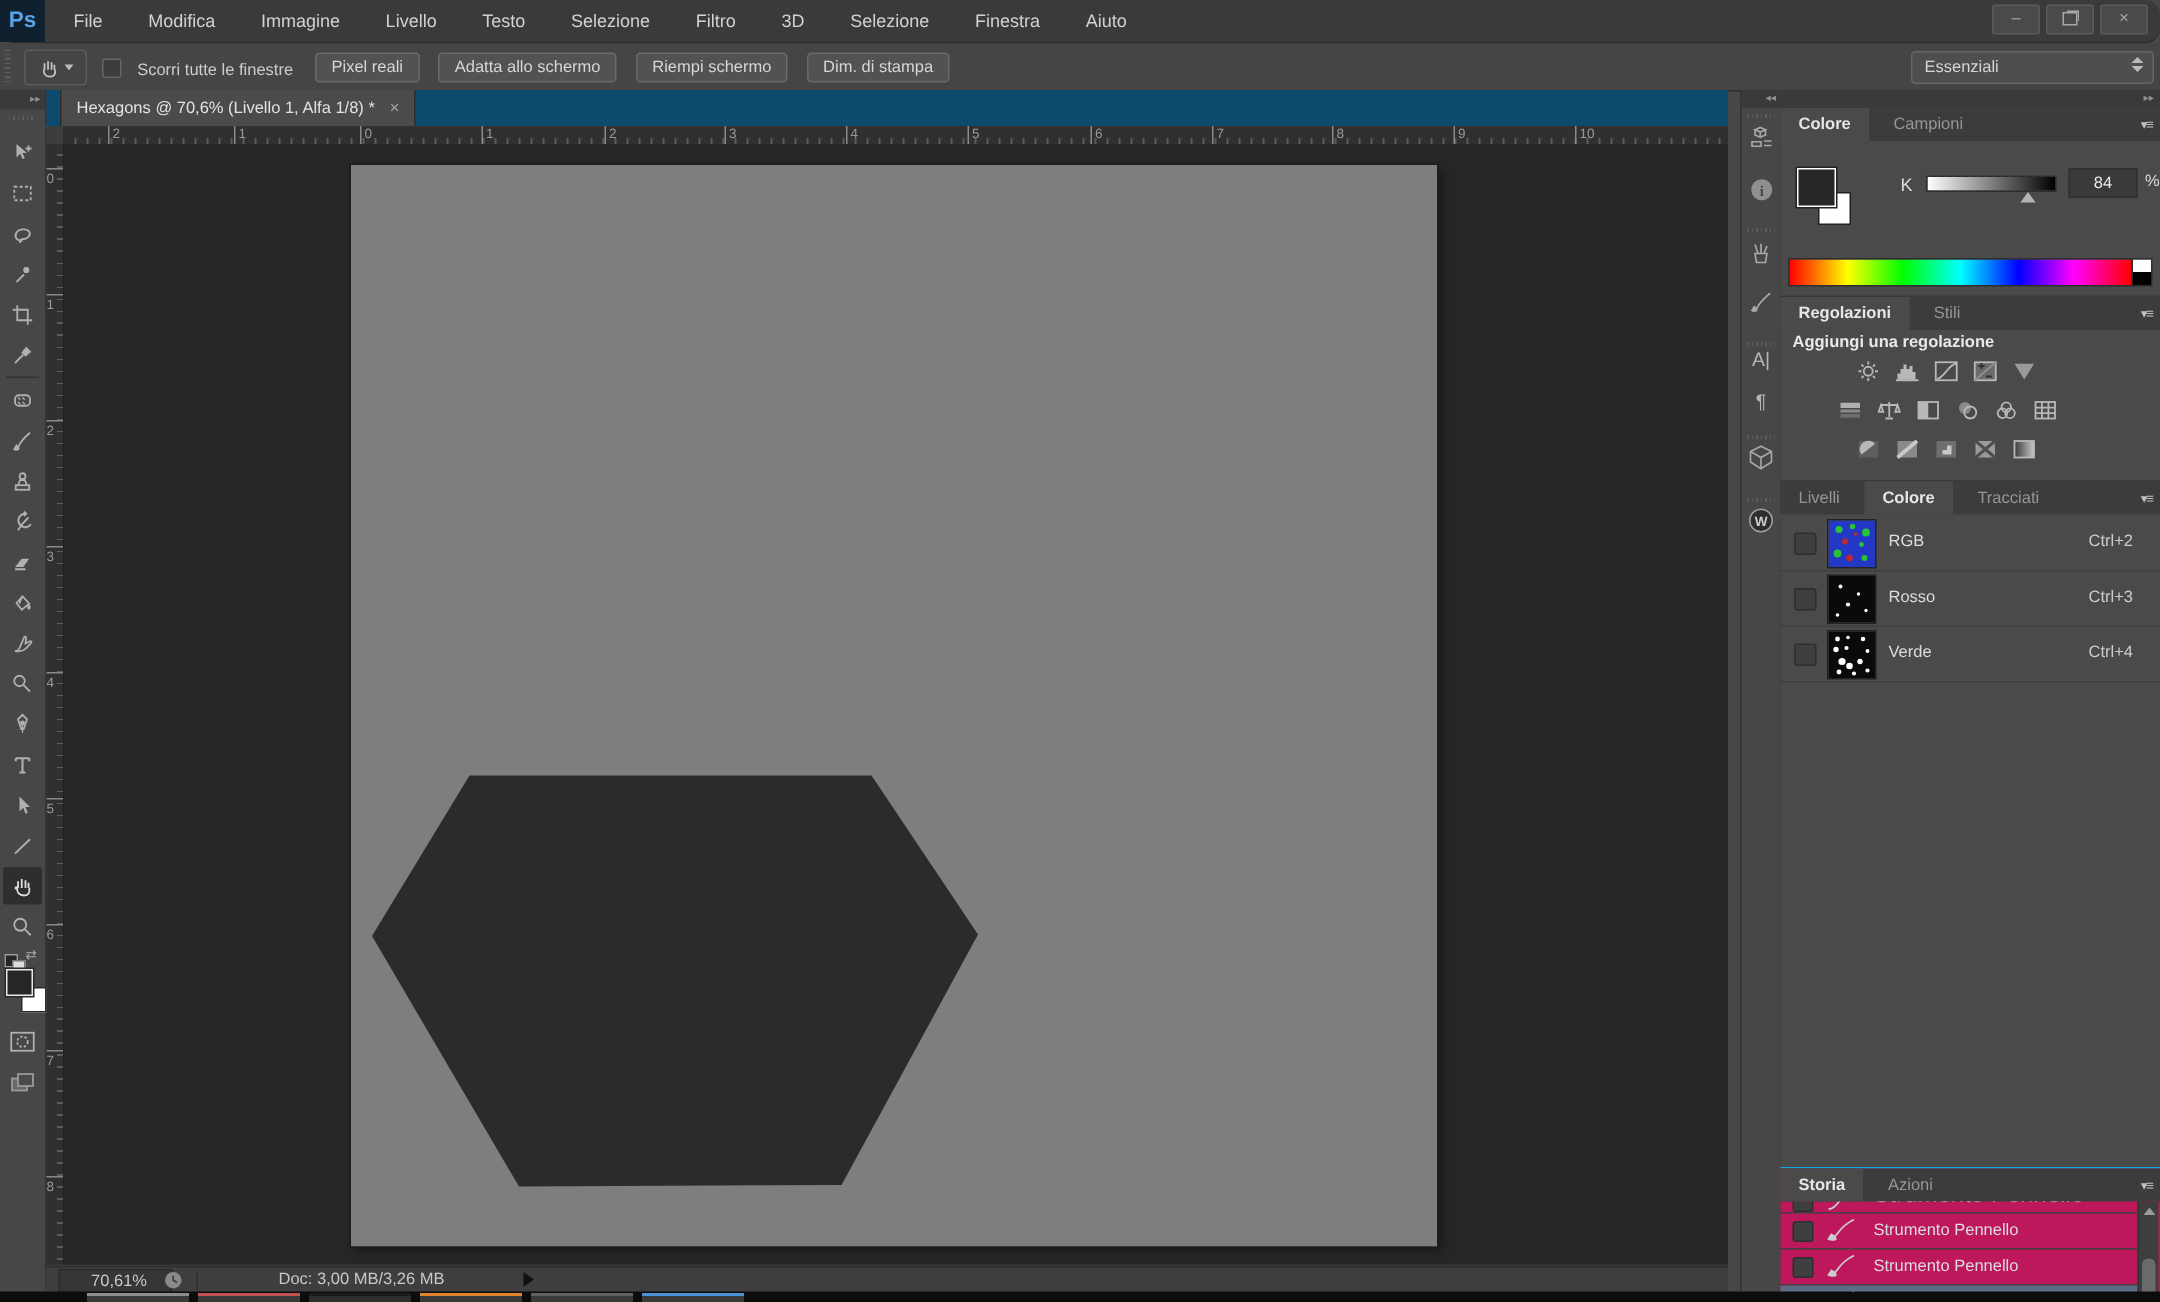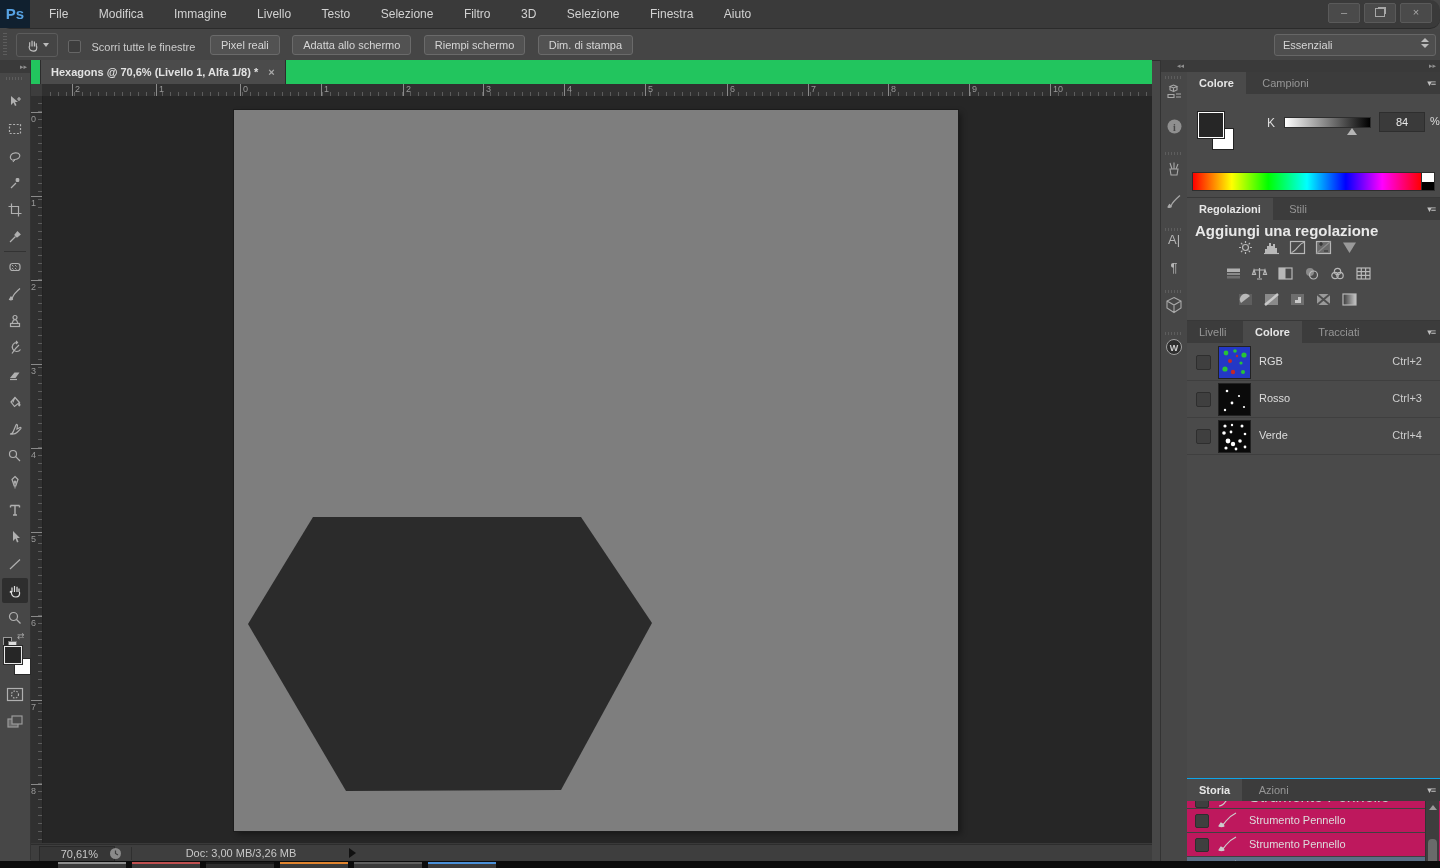--- a/index.html
+++ b/index.html
@@ -30,21 +30,21 @@
   .updn .d{border-top:4px solid #bbb;}
   
   #toolbar{left:0;top:60px;width:30px;height:800px;background:#474747;border-right:1px solid #333;}
   #tbhead{left:0;top:0;width:30px;height:13px;background:#3a3a3a;color:#909090;font-size:7px;text-align:right;line-height:13px;padding-right:3px;box-sizing:border-box;}
   .tool{position:absolute;left:2px;width:26px;height:25px;display:flex;align-items:center;justify-content:center;}
   .tool.sel{background:#2e2e2e;border-radius:2px;}
   .tool svg{stroke:#b0b0b0;fill:none;stroke-width:1.2;}
   .tool.sel svg{stroke:#e0e0e0;}
   
   #docarea{left:31px;top:60px;width:1121px;height:801px;background:#393939;}
-  #tabbar{left:0;top:0;width:1121px;height:24px;background:#22c55e;border-bottom:1px solid #f0abfc;font-weight:bold;}
+  #tabbar{left:0;top:0;width:1121px;height:24px;background:#0c4a6e;border-bottom:1px solid #f0abfc;}
   #doctab{left:9px;top:0;height:24px;background:#4b4b4b;border-right:1px solid #2c2c2c;border-left:1px solid #2c2c2c;
           font-size:11px;color:#e2e2e2;line-height:24px;padding:0 10px;}
   #doctab .cls{color:#aaa;margin-left:10px;font-size:11px;}
   #rulerH{left:11px;top:24px;width:1110px;height:12px;background:#303030;border-bottom:1px solid #222;
           background-image:repeating-linear-gradient(to right,transparent 0 7px,#5c5c5c 7px 8px);background-position:1px bottom;background-size:100% 4px;background-repeat:repeat-x;}
   #rulerV{left:0px;top:36px;width:11px;height:747px;background:#303030;border-right:1px solid #222;
           background-image:repeating-linear-gradient(to bottom,transparent 0 7px,#5c5c5c 7px 8px);background-position:right 0;background-size:4px 100%;background-repeat:repeat-y;}
   #rcorner{left:0;top:24px;width:11px;height:12px;background:#3d3d3d;border-right:1px solid #222;border-bottom:1px solid #222;}
   .rn{position:absolute;top:0;font-size:9px;color:#999;font-style:normal;border-left:1px solid #8a8a8a;padding-left:2px;height:12px;line-height:11px;}
   .rnv{position:absolute;left:0;font-size:9px;color:#999;font-style:normal;border-top:1px solid #8a8a8a;padding-top:1px;width:11px;text-align:left;}
@@ -69,21 +69,21 @@
   
   #fgswatch{left:11px;top:40px;width:24px;height:24px;background:#262626;border:1px solid #fff;outline:1px solid #222;}
   #bgswatch{left:25px;top:56px;width:20px;height:20px;background:#fff;border:1px solid #222;}
   #kslider{left:97px;top:45px;width:85px;height:9px;background:linear-gradient(to right,#fff,#000);border:1px solid #2e2e2e;}
   #kthumb{left:160px;top:56px;width:0;height:0;border-left:5px solid transparent;border-right:5px solid transparent;border-bottom:7px solid #b5b5b5;}
   #kvalue{left:192px;top:40px;width:44px;height:18px;background:#3a3a3a;border:1px solid #2e2e2e;color:#e8e8e8;font-size:11px;text-align:center;line-height:18px;}
   #ramp{left:5px;top:100px;width:228px;height:17px;border:1px solid #2e2e2e;
         background:linear-gradient(to right,#f00,#ff0 17%,#0f0 33%,#0ff 50%,#00f 67%,#f0f 83%,#f00);}
   #rampwb{left:234px;top:100px;width:12px;height:17px;border:1px solid #2e2e2e;background:linear-gradient(#fff 0 50%,#000 50% 100%);}
   
-  #adjhead{left:8px;top:24px;font-size:15px;font-weight:bold;color:#e8e8e8;}
+  #adjhead{left:8px;top:24px;font-size:11px;font-weight:bold;color:#e8e8e8;}
   .airow{position:absolute;display:flex;gap:9px;}
   .ai{width:17px;height:15px;display:flex;align-items:center;justify-content:center;}
   .ai svg{stroke:#b8b8b8;fill:none;stroke-width:1.2;}
   
   .chrow{position:absolute;left:0;width:253px;height:37px;border-bottom:1px solid #3f3f3f;}
   .chrow.sel{background:#5b6e85;}
   .eyewell{position:absolute;left:9px;top:12px;width:13px;height:13px;background:#3f3f3f;border:1px solid #2e2e2e;border-radius:2px;}
   .eye{position:absolute;left:8px;top:14px;width:15px;height:9px;border:1px solid #ddd;border-radius:50%;}
   .eye i{position:absolute;left:4px;top:1px;width:5px;height:5px;background:#ddd;border-radius:50%;}
   .chthumb{position:absolute;left:31px;top:3px;width:31px;height:31px;border:1px solid #222;}

